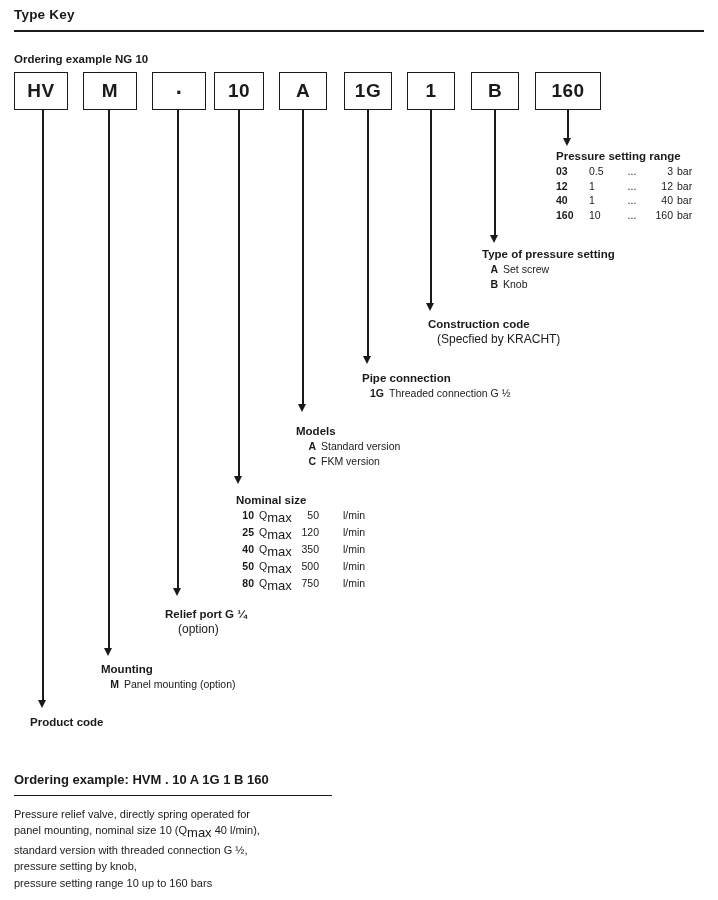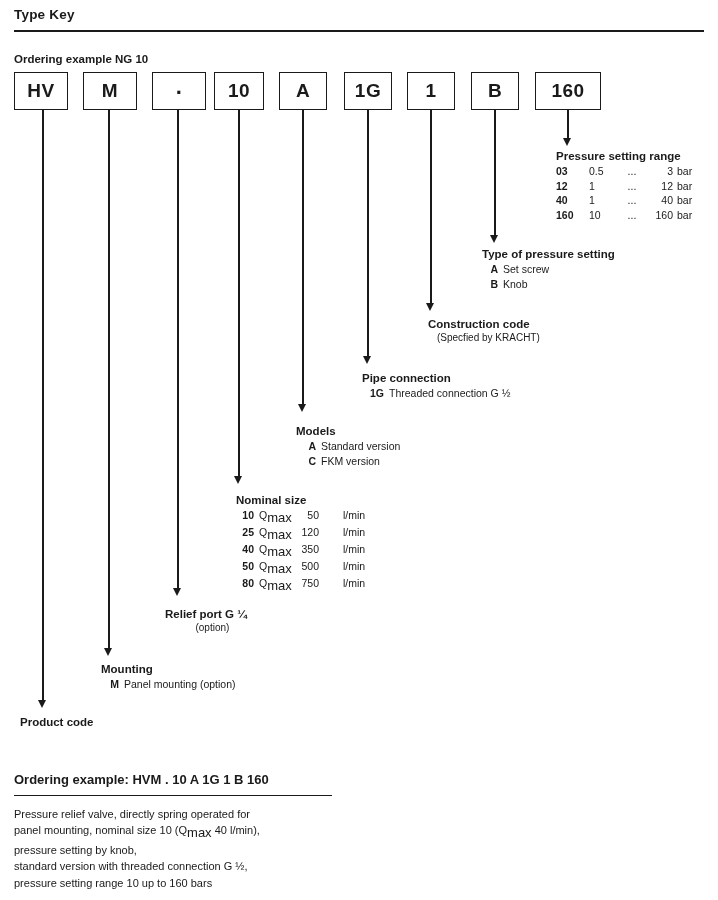--- a/index.html
+++ b/index.html
@@ -80,23 +80,22 @@
 
   
   .callout { position: absolute; }
   .callout .head {
     font-size: 11.5px;
     font-weight: bold;
     margin-bottom: 2px;
     white-space: nowrap;
   }
   .callout .sub {
-    font-size: 10px;
+    font-size: 12px;
     white-space: nowrap;
-    text-align: center;
   }
   .opt-row {
     display: flex;
     font-size: 10.5px;
     line-height: 14.6px;
     white-space: nowrap;
   }
   .opt-code {
     font-weight: bold;
     text-align: right;
@@ -301,27 +300,27 @@
   </div>
 
   <div class="callout" style="left:101px; top:663px;">
     <div class="head">Mounting</div>
     <div class="opt-row">
       <span class="opt-code" style="width:18px;">M</span>
       <span class="opt-text">Panel mounting (option)</span>
     </div>
   </div>
 
-  <div class="callout" style="left:20px; top:716px;">
+  <div class="callout" style="left:30px; top:716px;">
     <div class="head">Product code</div>
   </div>
 
   <div class="bottom-head">Ordering example:  HVM . 10 A 1G 1 B 160</div>
   <div class="bottom-rule"></div>
   <div class="bottom-text">
     <div>Pressure relief valve, directly spring operated for</div>
     <div><span>panel mounting, nominal size 10 (Q</span><span class="sub-unit">max</span><span> 40 l/min),</span></div>
+    <div>standard version with threaded connection G ½,</div>
     <div>pressure setting by knob,</div>
-    <div>standard version with threaded connection G ½,</div>
     <div>pressure setting range 10 up to 160 bars</div>
   </div>
 
 </div>
 
 </body></html>

